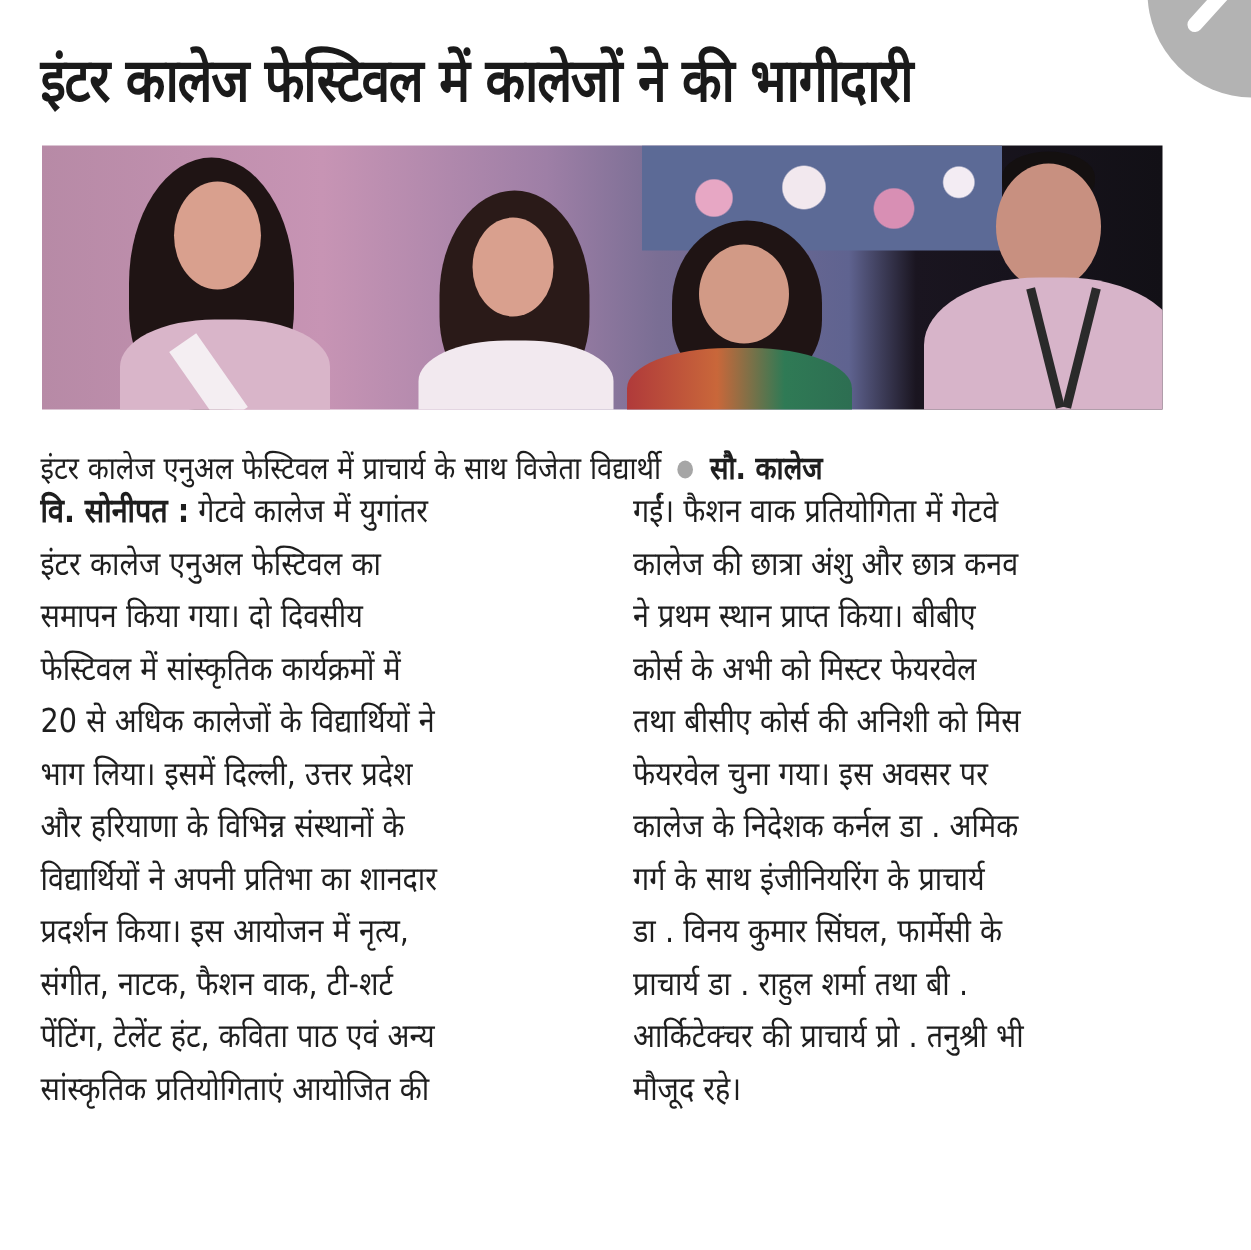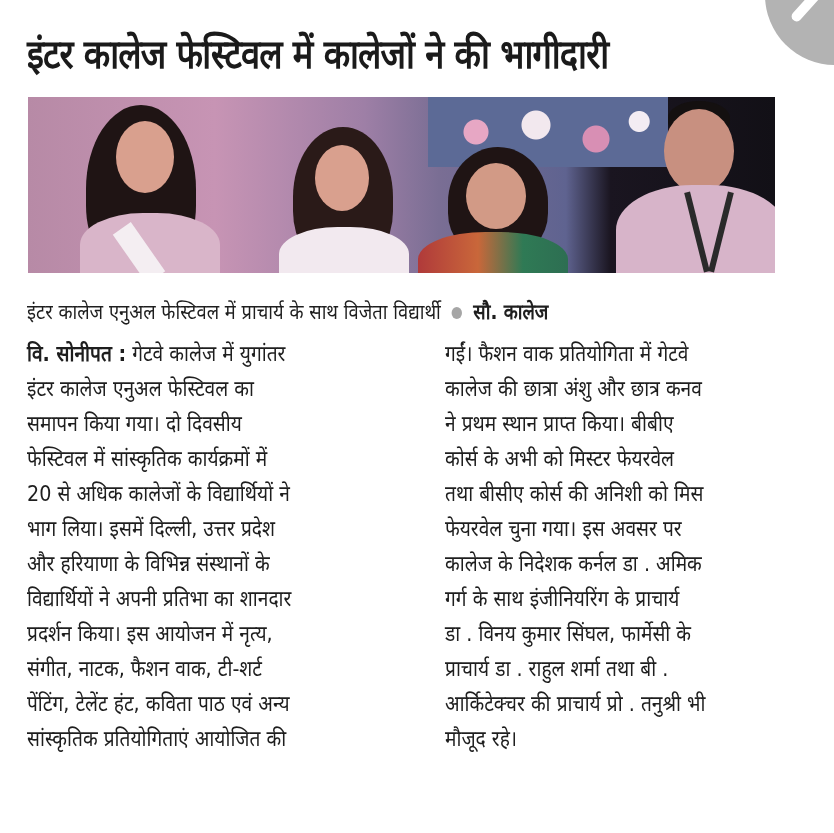--- a/index.html
+++ b/index.html
@@ -44,25 +44,25 @@
     position:absolute; left:27px; top:295px; width:720px; height:34px;
     font-size:21px; line-height:34px; white-space:nowrap;
     transform:scaleX(0.87); transform-origin:left center;
   }
   .caption .bullet {
     display:inline-block; width:12px; height:12px; border-radius:50%; background:#a6a6a6;
     vertical-align:middle; margin:0 6px;
   }
   .caption .credit { font-weight:bold; }
   .col {
-    position:absolute; top:336px; font-size:22px; line-height:35px; white-space:nowrap;
+    position:absolute; top:324px; font-size:22px; line-height:35px; white-space:nowrap;
   }
   .col .line { display:block; height:35px; transform:scaleX(0.87); transform-origin:left center; }
   .col-left { left:27px; width:370px; }
-  .col-right { left:422px; width:370px;margin-left:23px; }
+  .col-right { left:422px; width:370px; }
   .dateline { font-weight:bold; }
 </style>
 </head>
 <body>
 
 <div class="corner-close">
   <div class="stroke"></div>
 </div>
 
 <h1 class="headline" style="margin:0;">इंटर कालेज फेस्टिवल में कालेजों ने की भागीदारी</h1>

